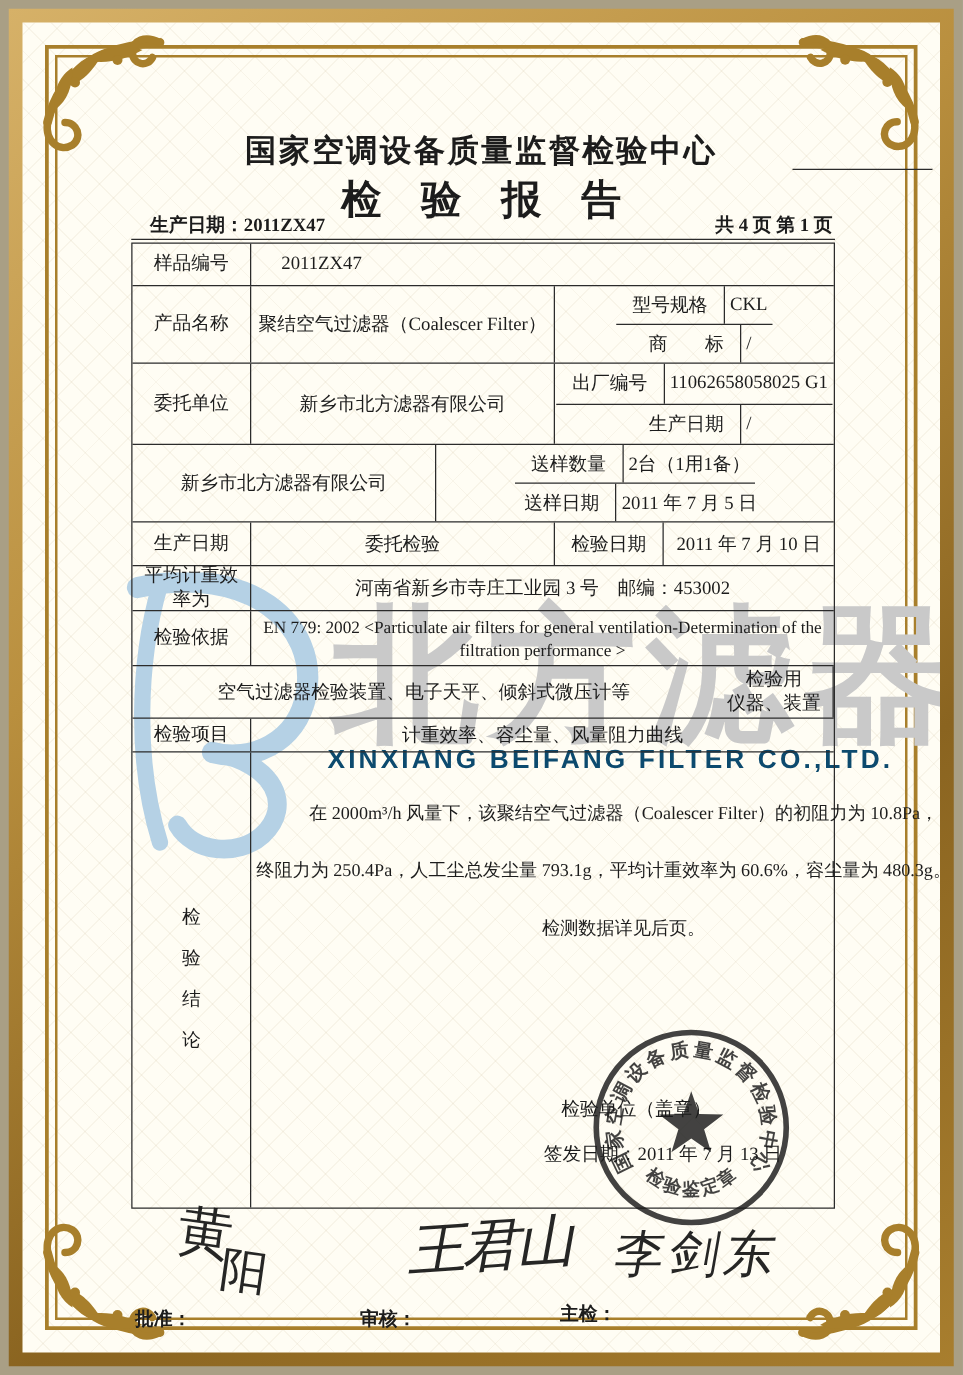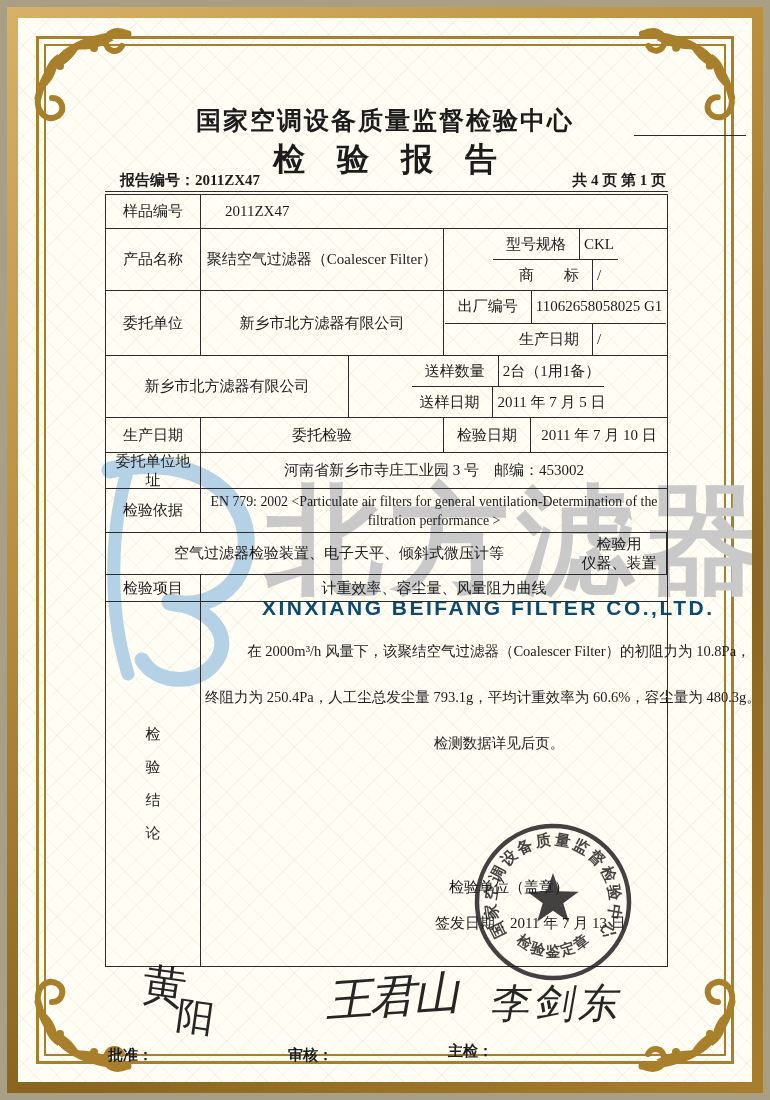--- a/index.html
+++ b/index.html
@@ -157,21 +157,21 @@
         <path d="M80,10 C62,72 60,152 80,216" stroke-width="13"></path>
       </g>
     </svg>
     <div class="wm-cn">北方滤器</div>
     <div class="wm-en">XINXIANG BEIFANG FILTER CO.,LTD.</div>
   </div>
 
   <div class="t1">国家空调设备质量监督检验中心</div>
   <div class="t2">检验报告</div>
   <div class="repline">
-    <span class="repno"><span>报告编号：</span><span>2011ZX47</span></span>
+    <span class="repno"><span>生产日期：</span><span>2011ZX47</span></span>
     <span class="pages">共 4 页 第 1 页</span>
   </div>
   <div class="hline"></div>
 
   <div class="rtable">
 
     <div class="tr h34">
       <div class="td lab">样品编号</div>
       <div class="td vfull vleft end">2011ZX47</div>
     </div>
@@ -221,21 +221,21 @@
     </div>
 
     <div class="tr h35">
       <div class="td lab">生产日期</div>
       <div class="td v2">委托检验</div>
       <div class="td slab">检验日期</div>
       <div class="td sval end">2011 年 7 月 10 日</div>
     </div>
 
     <div class="tr h36">
-      <div class="td lab">委托单位地址</div>
+      <div class="td lab">平均计重效率为</div>
       <div class="td vfull end">河南省新乡市寺庄工业园 3 号　邮编：453002</div>
     </div>
 
     <div class="tr h44">
       <div class="td lab">检验依据</div>
       <div class="td vfull end basis">EN 779: 2002 &lt;Particulate air filters for general ventilation-Determination of the filtration performance &gt;</div>
     </div>
 
     <div class="tr h42">
       <div class="td vfull end">空气过滤器检验装置、电子天平、倾斜式微压计等</div>

